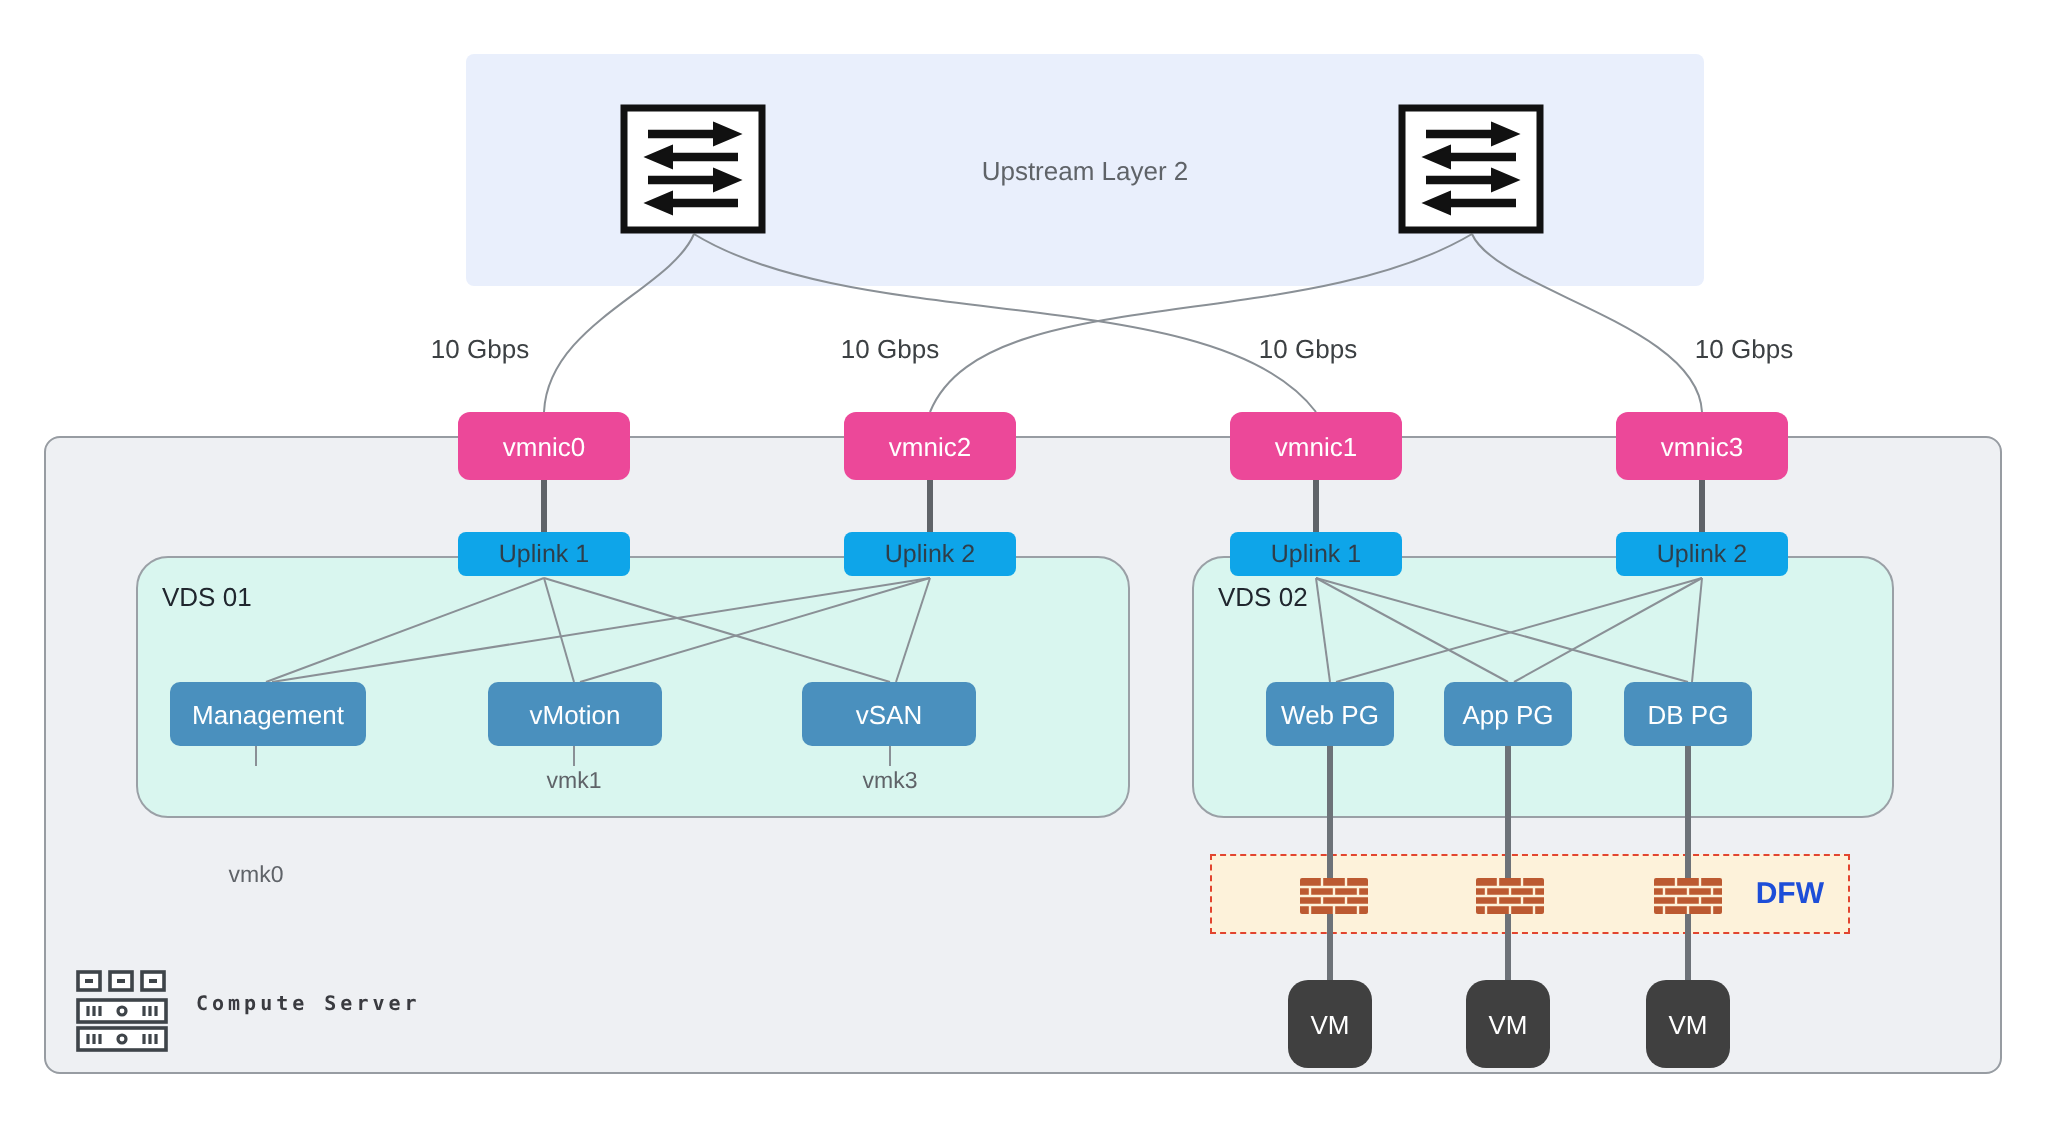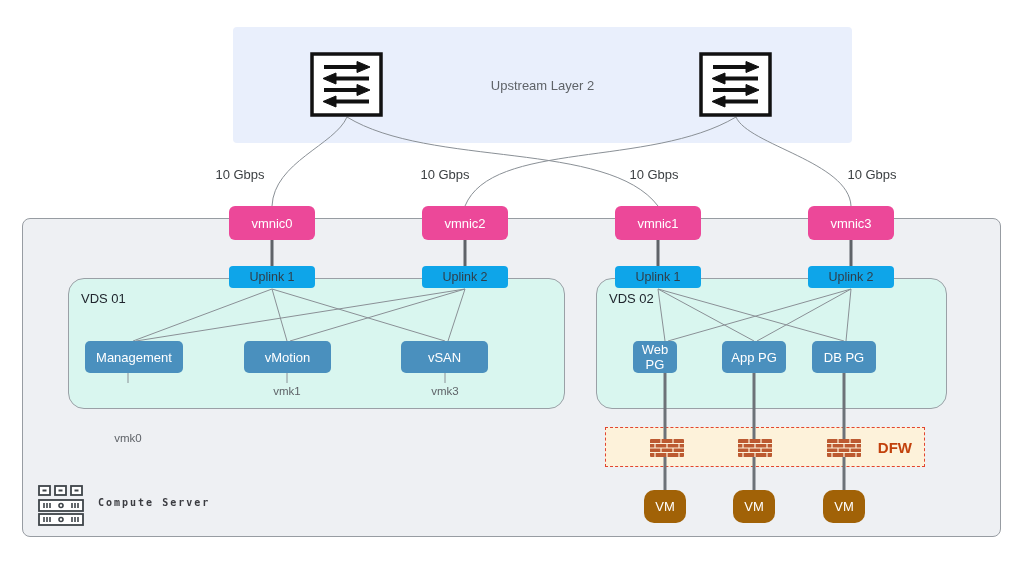--- a/index.html
+++ b/index.html
@@ -14,29 +14,29 @@
   .server-panel{left:22px;top:218px;width:979px;height:319px;background:#eef0f3;
                 border:1px solid #979ca2;border-radius:8px;box-sizing:border-box;}
   .vds-region{background:#d9f6ef;border:1px solid #9aa0a6;border-radius:16px;box-sizing:border-box;}
   .vds01{left:68px;top:278px;width:497px;height:131px;}
   .vds02{left:596px;top:278px;width:351px;height:131px;}
   .vds-title{position:absolute;left:12px;top:12px;color:#20262e;font-size:13px;text-align:center;}
 
   .dfw-band{left:605px;top:427px;width:320px;height:40px;background:#fdf2da;
             border:1.5px dashed #e2452f;box-sizing:border-box;}
   .dfw-label{position:absolute;right:12px;top:50%;transform:translateY(-50%);
-             color:#c2410c;font-size:15px;font-weight:600;}
+             color:#1d4ed8;font-size:15px;font-weight:600;}
 
   
   .node{position:absolute;display:flex;align-items:center;justify-content:center;
         font-size:13px;text-align:center;box-sizing:border-box;}
   .vmnic{width:86px;height:34px;background:#ec4899;color:#ffffff;border-radius:6px;}
   .uplink{width:86px;height:22px;background:#0ea5e9;color:#2f3e4a;border-radius:4px;font-size:12.5px;}
   .pg{height:32px;background:#4a90be;color:#ffffff;border-radius:5px;}
-  .vm{width:42px;height:33px;background:#a16207;color:#ffffff;border-radius:10px;}
+  .vm{width:42px;height:44px;background:#404040;color:#ffffff;border-radius:10px;}
 
   .speed-label{width:70px;text-align:center;color:#3c4043;font-size:13px;}
   .vmk-label{width:60px;text-align:center;color:#5f6368;font-size:11.5px;}
 
   .server-caption{left:98px;top:497px;color:#3a3b40;font-size:10px;font-weight:bold;
                   font-family:"DejaVu Sans Mono", monospace;letter-spacing:2px;}
 
   svg.layer{position:absolute;left:0;top:0;}
   .thin{stroke:#8a9096;stroke-width:1;fill:none;}
   .thick{stroke:#5f6368;stroke-width:3;fill:none;}
@@ -148,21 +148,21 @@
   <div class="node uplink" style="left:808px;top:266px;">Uplink 2</div>
 
   <div class="node pg" style="left:85px;top:341px;width:98px;">Management</div>
   <div class="node pg" style="left:244px;top:341px;width:87px;">vMotion</div>
   <div class="node pg" style="left:401px;top:341px;width:87px;">vSAN</div>
 
   <div class="abs vmk-label" style="left:98px;top:385px;margin-top:47px;">vmk0</div>
   <div class="abs vmk-label" style="left:257px;top:385px;">vmk1</div>
   <div class="abs vmk-label" style="left:415px;top:385px;">vmk3</div>
 
-  <div class="node pg" style="left:633px;top:341px;width:44px;">Web PG</div>
+  <div class="node pg" style="left:633px;top:341px;width:64px;">Web PG</div>
   <div class="node pg" style="left:722px;top:341px;width:64px;">App PG</div>
   <div class="node pg" style="left:812px;top:341px;width:64px;">DB PG</div>
 
   <svg class="abs" style="left:650px;top:439px;" width="34" height="18" viewBox="0 0 34 18">
     <rect x="0" y="0" width="34" height="18" rx="1" fill="#bc5a31"></rect>
     <g stroke="#fdf2da" stroke-width="1.2">
       <line x1="0" y1="4.5" x2="34" y2="4.5"></line>
         <line x1="0" y1="9" x2="34" y2="9"></line>
         <line x1="0" y1="13.5" x2="34" y2="13.5"></line>
       <line x1="11" y1="0" x2="11" y2="4.5"></line>

